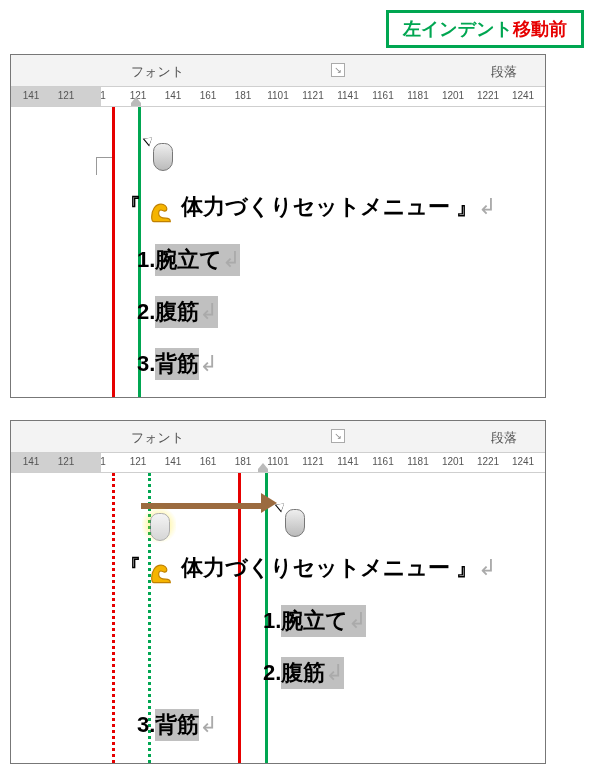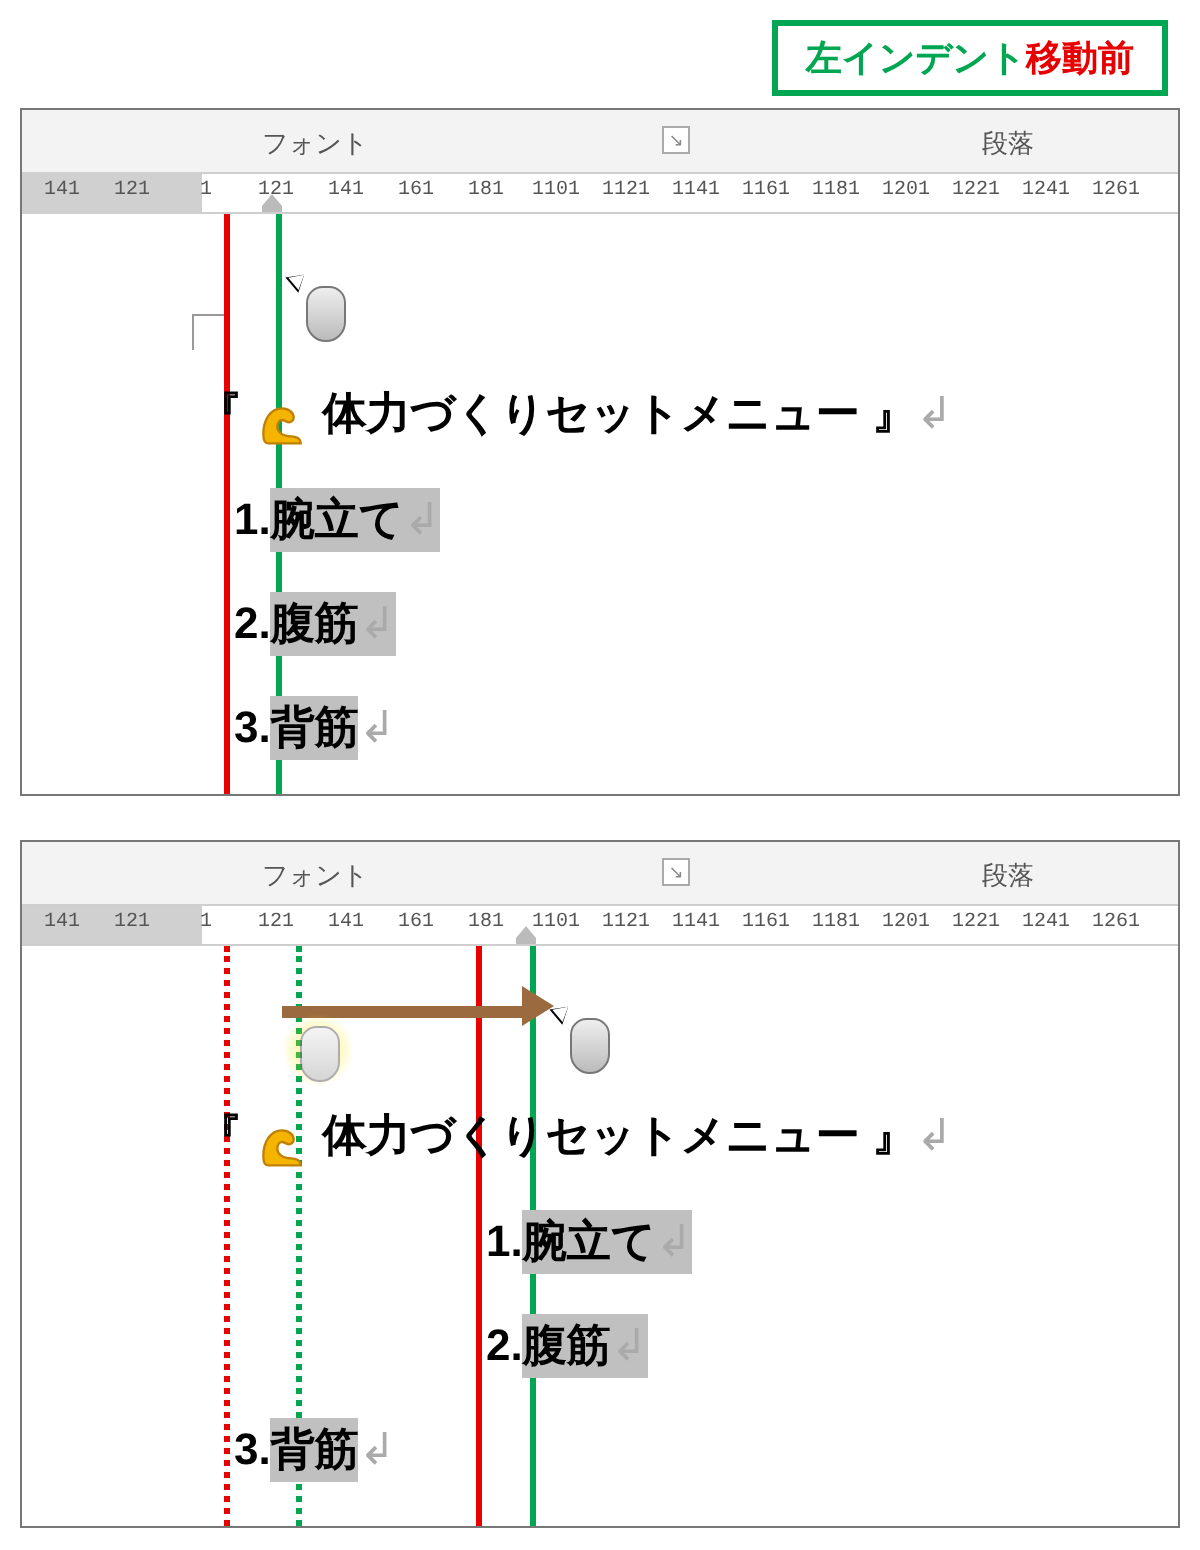--- a/index.html
+++ b/index.html
@@ -15,21 +15,21 @@
     color: #00a651;
     background: #fff;
     float: right;
     margin: 0 6px 6px 0;
   }
   .label-badge .red { color: #e60000; }
   .clear { clear: both; }
 
   .word-window {
     border: 1px solid #777;
-    width: 580px;
+    width: 536px;
     background: #fafafa;
     position: relative;
   }
 
   .ribbon-bar {
     background: #f3f3f3;
     border-bottom: 1px solid #cfcfcf;
     height: 32px;
     position: relative;
     font-size: 13px;
@@ -67,21 +67,20 @@
     position: absolute;
     top: 0; bottom: 0;
     background: #d0d0d0;
   }
   .ruler-tick {
     position: absolute;
     top: 3px;
     font-size: 10px;
     color: #555;
     transform: translateX(-50%);
-    font-family: Liberation Mono, monospace;
   }
 
   .indent-marker {
     position: absolute;
     top: 10px;
     width: 10px;
     height: 10px;
     background: #bbb;
     clip-path: polygon(0 100%, 100% 100%, 100% 60%, 50% 0, 0 60%);
     transform: translateX(-50%);
@@ -113,20 +112,21 @@
   .vline.green-solid { border-left: 3px solid #00a651; }
   .vline.red-dotted { border-left: 3px dotted #e60000; }
   .vline.green-dotted { border-left: 3px dotted #00a651; }
 
   .doc-text {
     position: absolute;
     font-weight: bold;
     font-size: 22px;
     white-space: nowrap;
     color: #000;
+    margin-left: 20px;
   }
   .highlight {
     background: #c0c0c0;
     display: inline-block;
     height: 32px;
     line-height: 32px;
   }
   .pilcrow { color: #aaa; font-weight: normal; }
 
   .muscle-icon {

